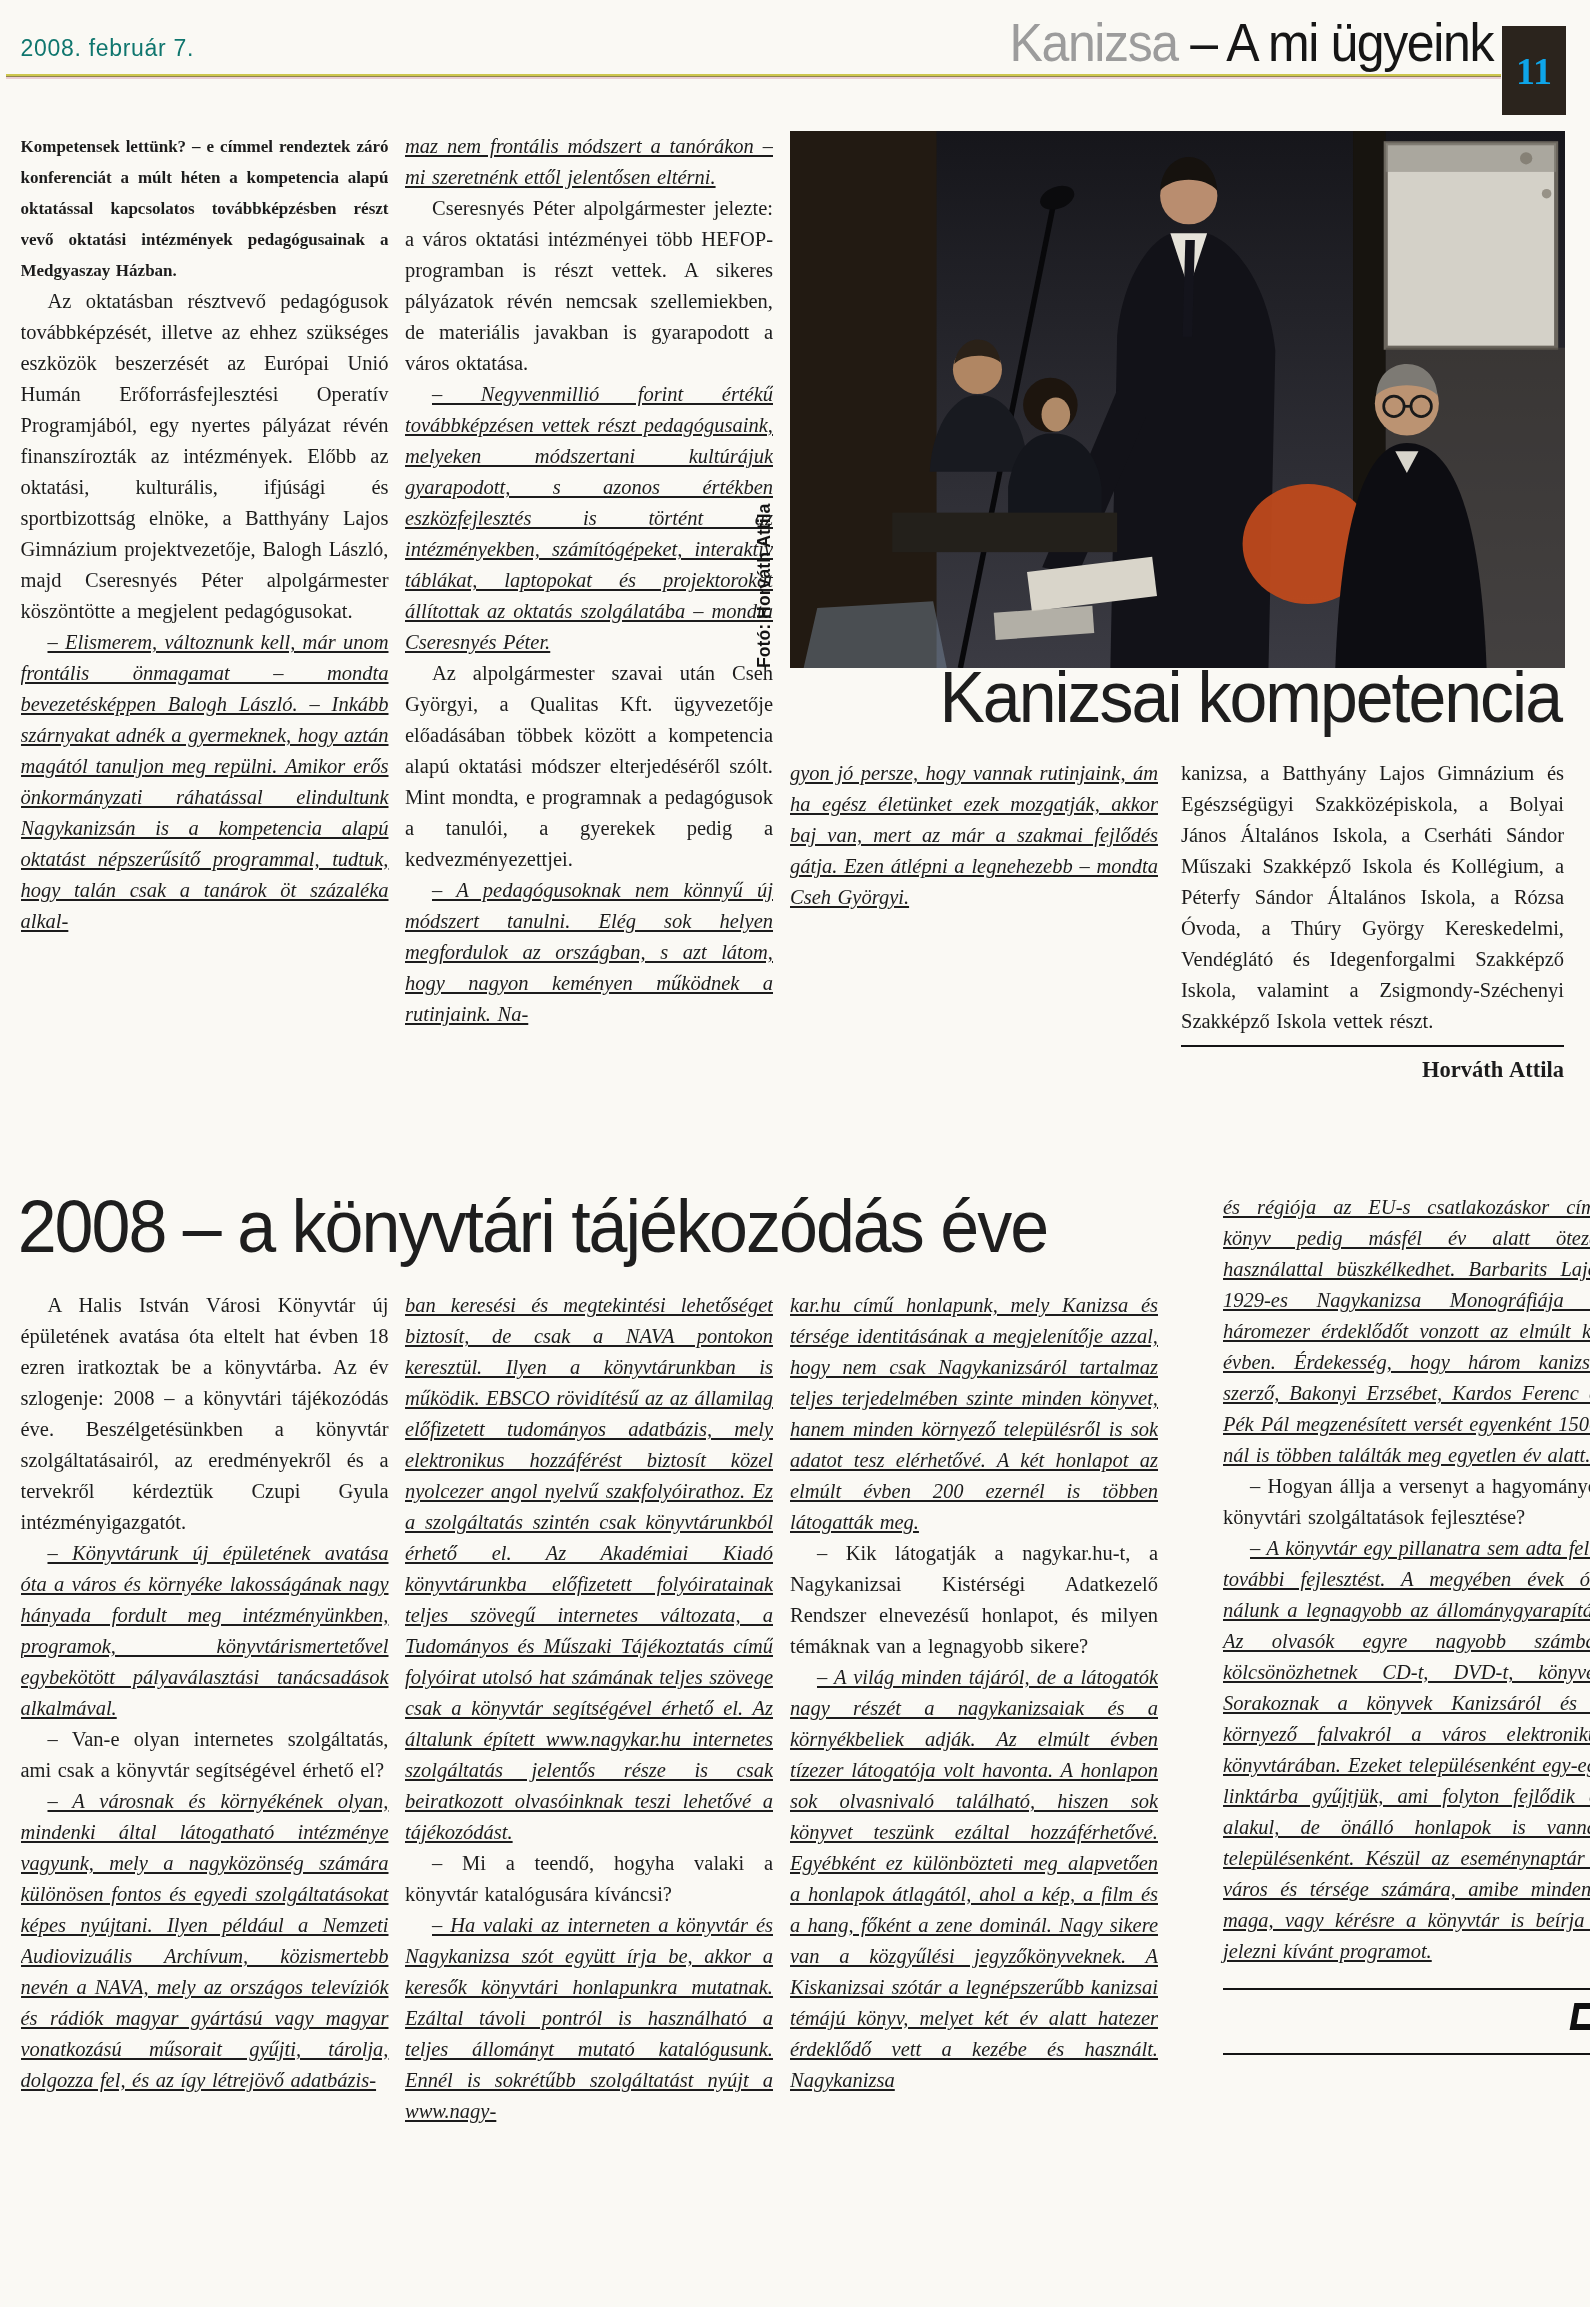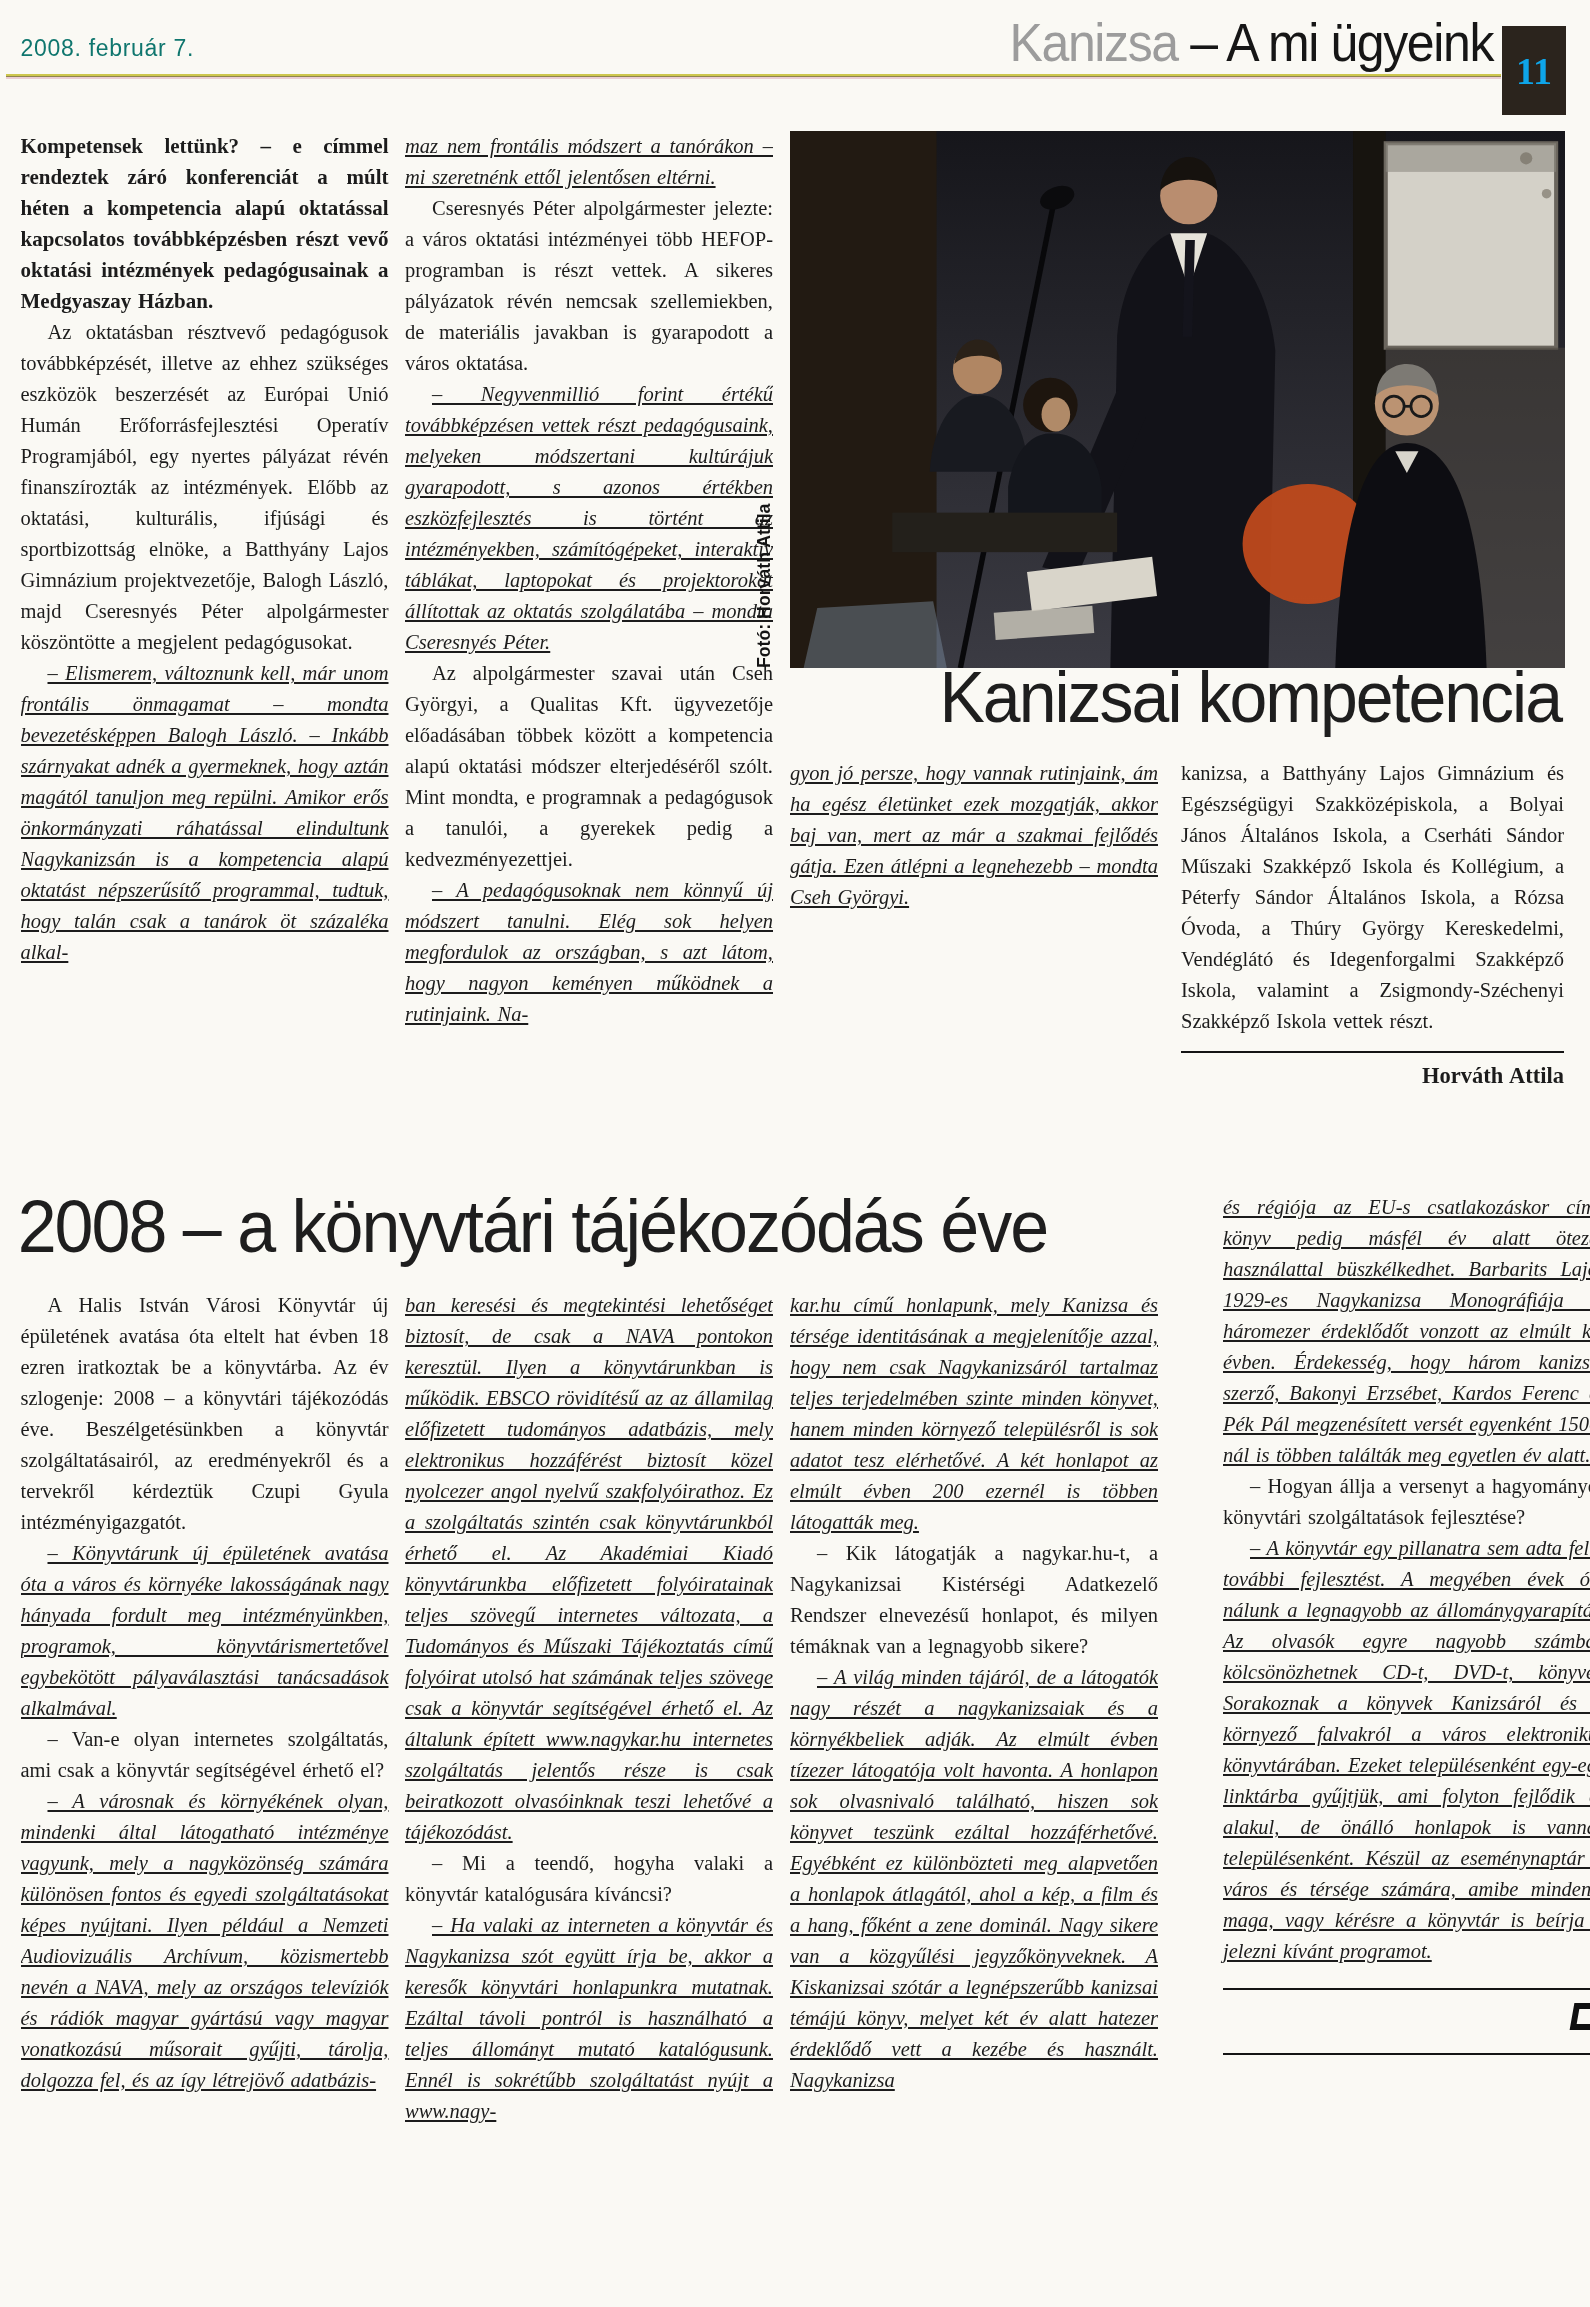--- a/index.html
+++ b/index.html
@@ -14,38 +14,38 @@
   .mh-gray{color:#9c9c9c;}
   .mh-dark{color:#161616;}
   .hrule{position:absolute;left:5.5px;top:74px;width:1495px;height:2.7px;
         background:linear-gradient(#cdc74d 0 60%,#8f8450 60% 100%);box-shadow:0 2px 0 rgba(214,150,170,.45);}
   .pagebox{position:absolute;left:1502px;top:26px;width:64px;height:89px;background:#2b241d;
         display:flex;align-items:center;justify-content:center;}
   .pagebox span{color:#0ea5e9;font-weight:bold;font-size:38px;font-family:"Liberation Serif",serif;}
   
   .col{position:absolute;font-size:20.5px;line-height:31px;text-align:justify;word-spacing:1.4px;}
   .col p{margin:0;}
-  .col p.lead{font-weight:bold;font-size:21px;}
+  .col p.lead{font-weight:bold;font-size:17px;}
   .col p.p, .col p.i, .col p.q{text-indent:27px;}
   .col p.i, .col p.i-first{font-style:italic;text-decoration:underline;}
   .clip{overflow:hidden;}
   
   .a1c1{left:20.5px;top:131px;width:368px;height:1058px;}
   .a1c2{left:405px;top:131px;width:368px;height:1058px;}
   .a1c3{left:790px;top:758px;width:368px;height:431px;}
   .a1c4{left:1181px;top:758px;width:383px;}
   .photo{position:absolute;left:790px;top:131px;width:775px;height:537px;background:#1a1a1f;}
   .photo svg{display:block;width:100%;height:100%;}
   .credit{position:absolute;left:754px;top:417px;height:251px;width:27px;
         writing-mode:vertical-rl;transform:rotate(180deg);
         font-family:"Liberation Sans","DejaVu Sans",sans-serif;font-weight:bold;font-size:17.7px;color:#141414;}
   .headline1{position:absolute;left:790px;top:656px;width:771px;margin:0;text-align:right;
         font-family:"Liberation Sans","DejaVu Sans",sans-serif;font-weight:400;font-size:68px;
         letter-spacing:-2px;color:#1e1e1e;white-space:nowrap;transform:scaleY(1.05);transform-origin:top right;}
-  .byline-block{border-top:2.7px solid #141414;margin-top:14px;padding-top:6.8px;text-align:right;}
+  .byline-block{border-top:2.7px solid #141414;margin-top:8px;padding-top:6.8px;text-align:right;}
   .byline-block .byline{font-weight:bold;font-size:22.5px;font-style:normal;text-indent:0;}
   
   .headline2{position:absolute;left:17.7px;top:1185px;margin:0;width:1163px;
         font-family:"Liberation Sans","DejaVu Sans",sans-serif;font-weight:400;font-size:70px;
         letter-spacing:-2px;color:#1e1e1e;white-space:nowrap;transform:scaleY(1.05);transform-origin:top left;}
   .a2c1{left:20.5px;top:1290px;width:368px;height:1009px;}
   .a2c2{left:405px;top:1290px;width:368px;height:1009px;}
   .a2c3{left:790px;top:1290px;width:368px;height:1009px;}
   .a2c4{left:1223px;top:1192px;width:383px;}
   .endblock{border-top:2px solid #141414;margin-top:20.5px;padding:13.6px 4.1px 11px 0;}

